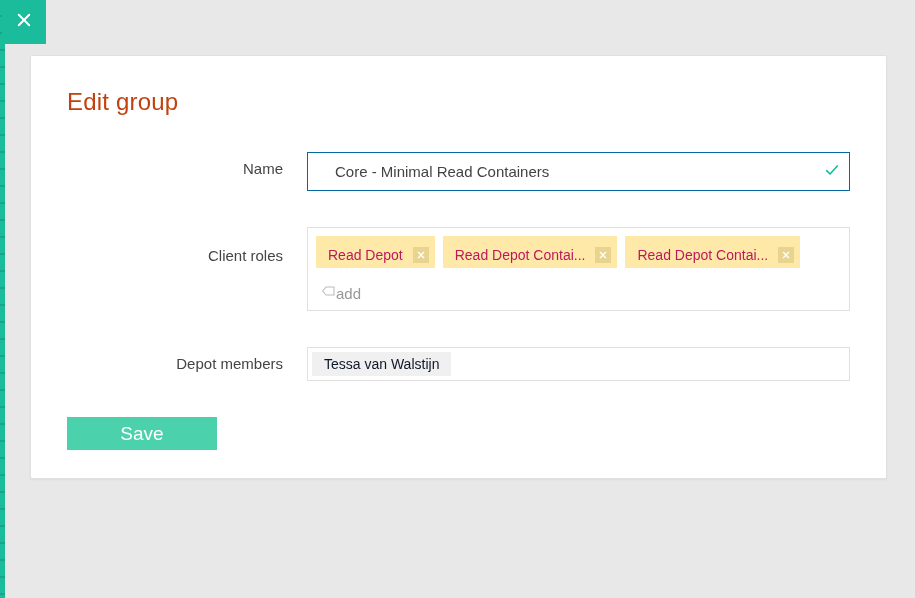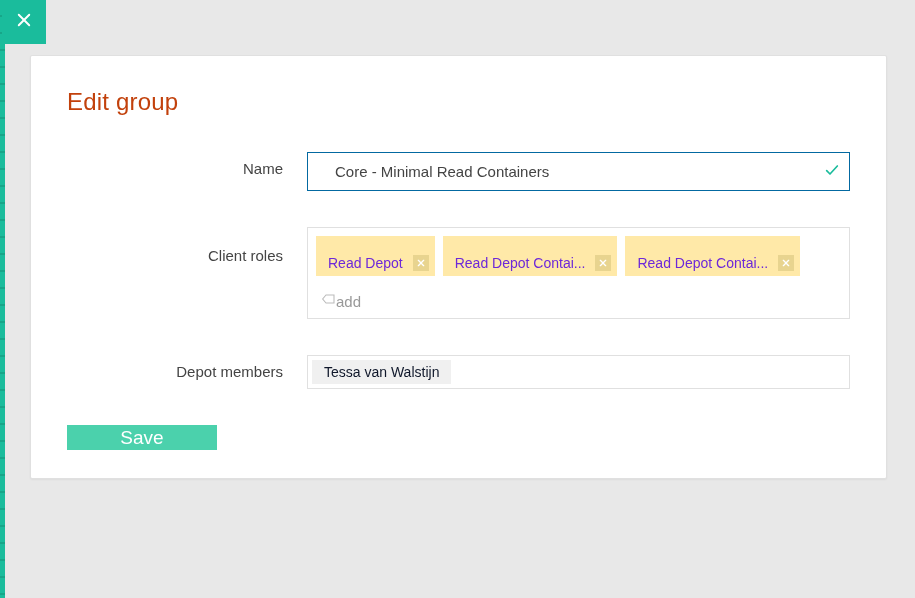--- a/index.html
+++ b/index.html
@@ -103,22 +103,22 @@
       background: #fff;
       padding: 8px 8px 2px 8px;
       display: flex;
       flex-wrap: wrap;
       gap: 8px;
       align-items: center;
       min-height: 40px;
     }
     .tag {
       background: #ffe9a8;
-      color: #6d28d9;
-      padding: 19px 6px 5px 12px;
+      color: #be185d;
+      padding: 11px 6px 5px 12px;
       font-size: 14px;
       display: inline-flex;
       align-items: center;
       max-width: 178px;
       margin-bottom: 6px;
     }
     .tag-text {
       overflow: hidden;
       text-overflow: ellipsis;
       white-space: nowrap;

